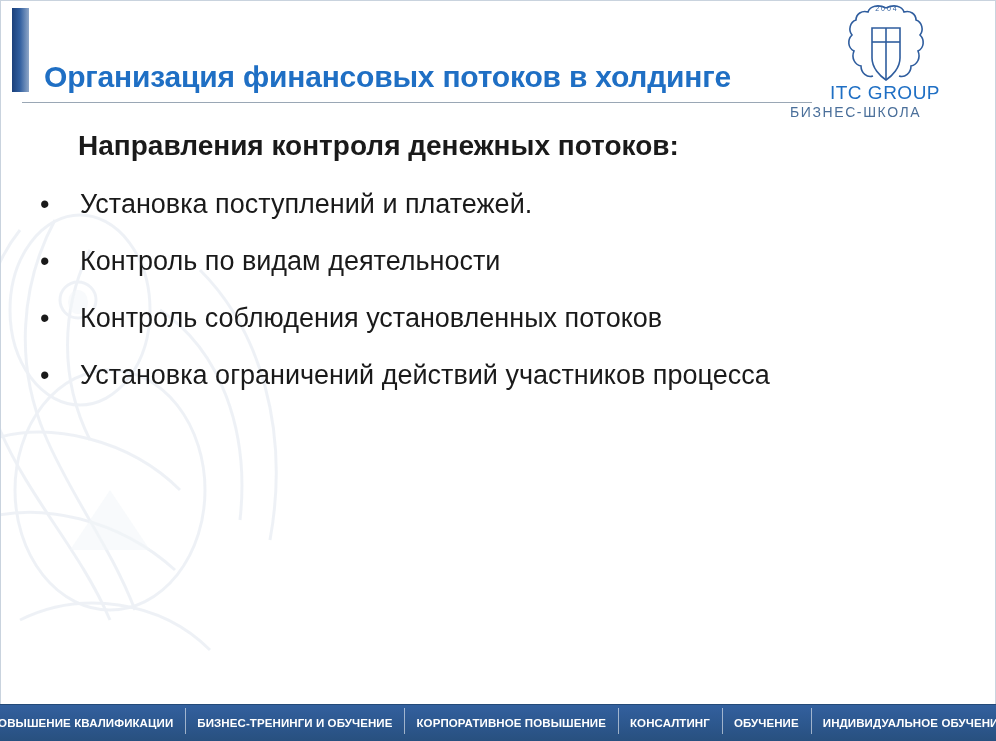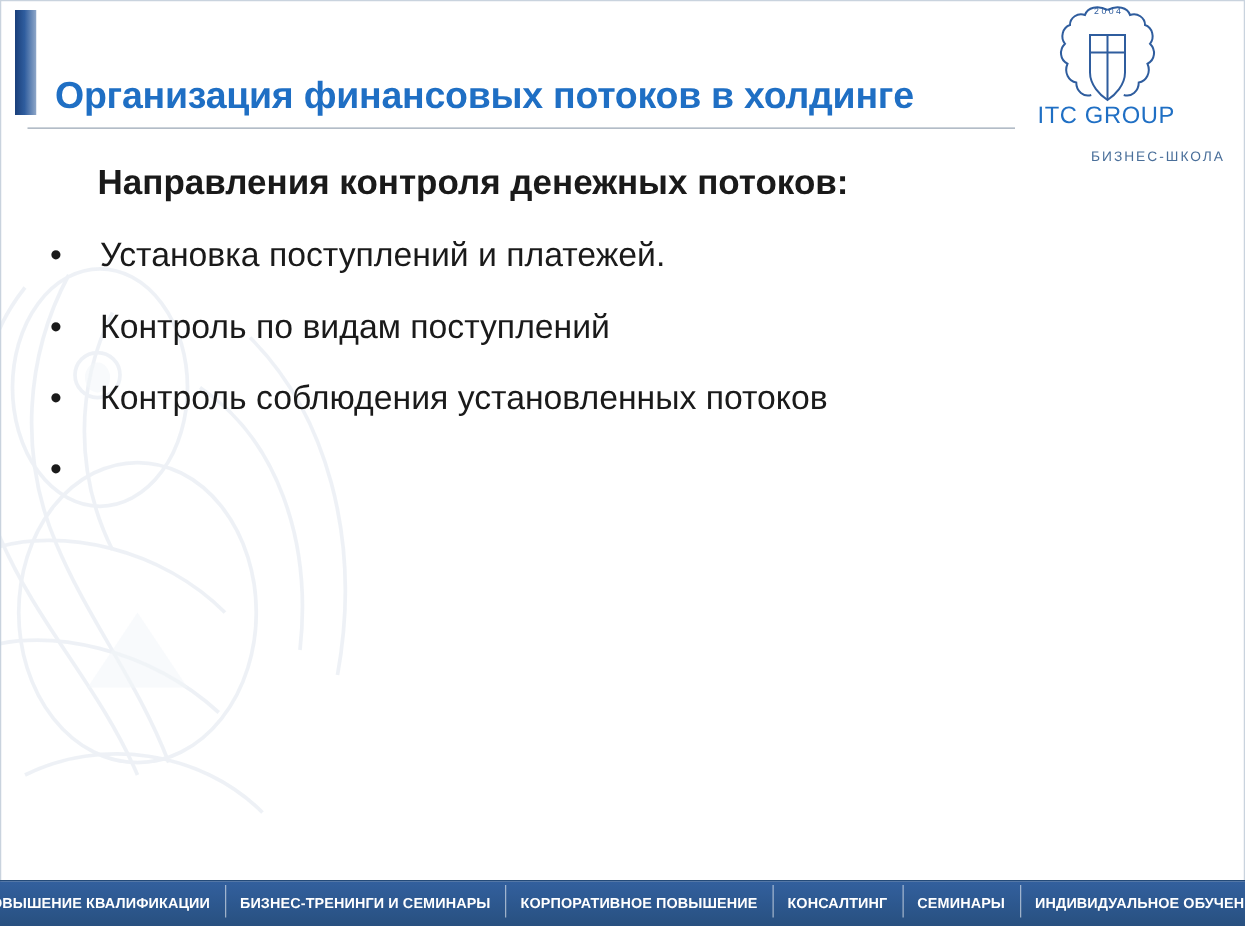--- a/index.html
+++ b/index.html
@@ -103,25 +103,25 @@
     width: 190px;
     text-align: center;
     color: #1f6fc4;
     font-size: 19px;
     font-weight: normal;
     letter-spacing: 0.5px;
   }
   .logo-sub {
     position: absolute;
     left: 0;
-    top: 118px;
+    top: 102px;
     width: 190px;
-    text-align: right;
+    text-align: left;
     color: #4a6f9a;
-    font-size: 11px;
+    font-size: 14px;
     letter-spacing: 1.6px;
   }
 
   
   .body-area {
     position: absolute;
     left: 0;
     top: 120px;
     width: 996px;
     height: 560px;
@@ -245,34 +245,35 @@
 
   <div class="body-area">
     <div class="subtitle">Направления контроля денежных потоков:</div>
     <ul class="bullets">
       <li class="bullet">
         <span class="dot">•</span>
         <span>Установка поступлений и платежей.</span>
       </li>
       <li class="bullet">
         <span class="dot">•</span>
-        <span>Контроль по видам поступлений</span>
+        <span>Контроль по видам деятельности</span>
       </li>
       <li class="bullet">
         <span class="dot">•</span>
         <span>Контроль соблюдения установленных потоков</span>
       </li>
       <li class="bullet">
         <span class="dot">•</span>
+        <span>Установка ограничений действий участников процесса</span>
       </li>
     </ul>
   </div>
 
   <div class="footer">
     <div class="footer-item">ПОВЫШЕНИЕ КВАЛИФИКАЦИИ</div>
-    <div class="footer-item">БИЗНЕС-ТРЕНИНГИ И СЕМИНАРЫ</div>
+    <div class="footer-item">БИЗНЕС-ТРЕНИНГИ И ОБУЧЕНИЕ</div>
     <div class="footer-item">КОРПОРАТИВНОЕ ПОВЫШЕНИЕ</div>
     <div class="footer-item">КОНСАЛТИНГ</div>
-    <div class="footer-item">СЕМИНАРЫ</div>
+    <div class="footer-item">ОБУЧЕНИЕ</div>
     <div class="footer-item">ИНДИВИДУАЛЬНОЕ ОБУЧЕНИЕ</div>
   </div>
 
 </div>
 
 </body></html>

